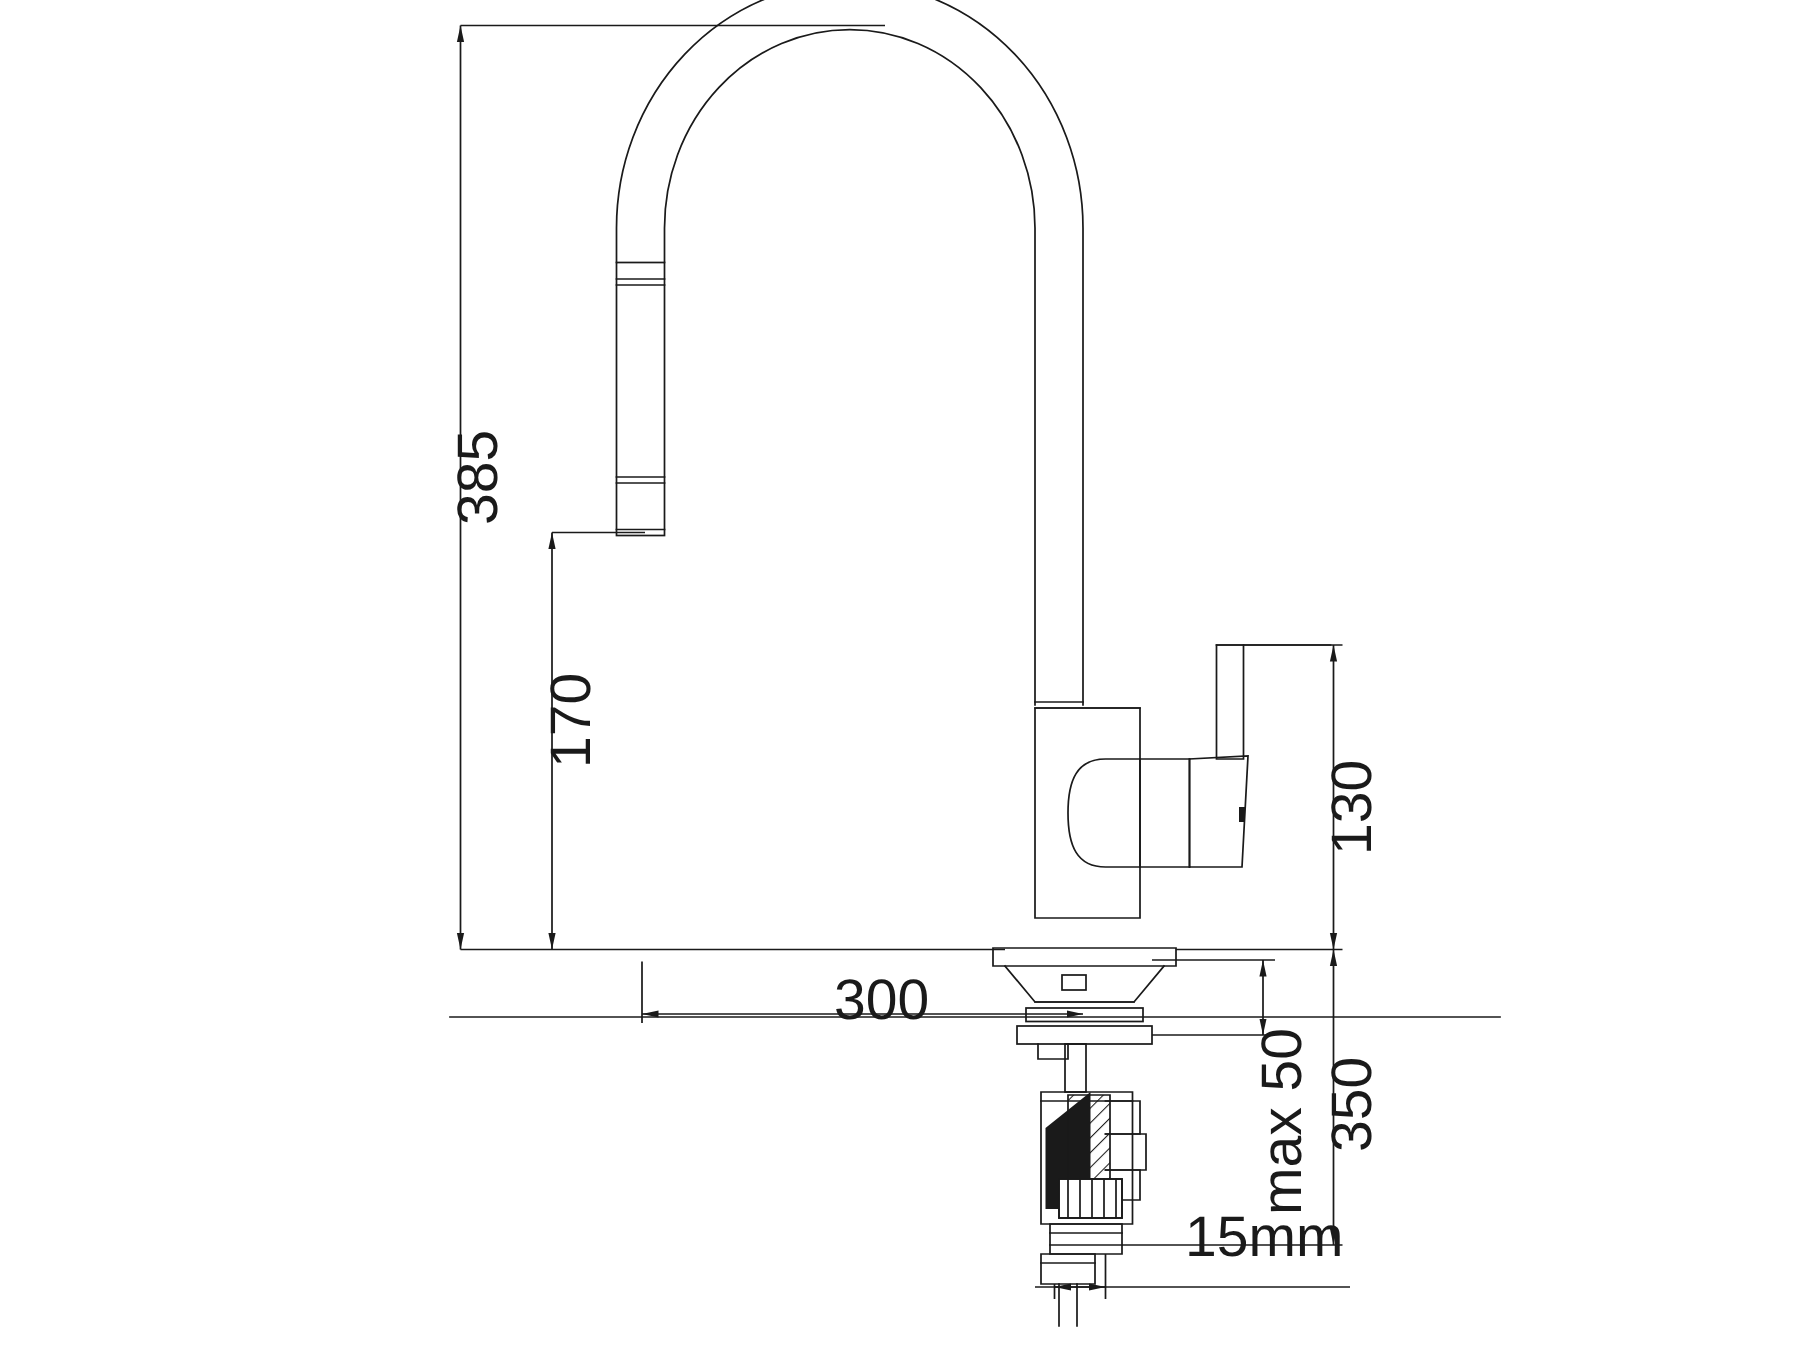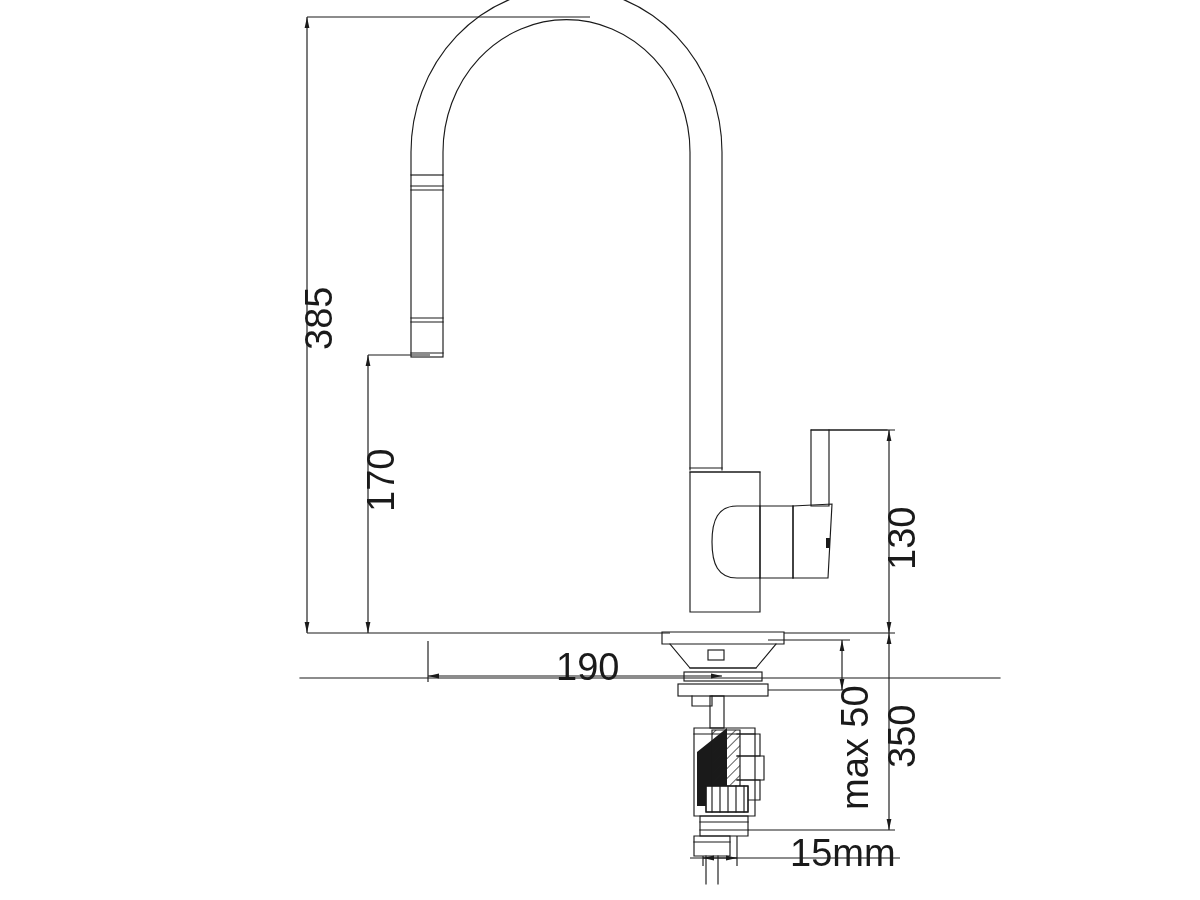--- a/index.html
+++ b/index.html
@@ -203,17 +203,17 @@
   <div class="dimtext rot90" style="left:300px; top:350px; font-size:38px;">385</div>
 
   <div class="dimtext rot90" style="left:362px; top:512px; font-size:38px;">170</div>
 
   <div class="dimtext rot90" style="left:883px; top:570px; font-size:38px;">130</div>
 
   <div class="dimtext rot90" style="left:883px; top:768px; font-size:38px;">350</div>
 
   <div class="dimtext rot90" style="left:836px; top:810px; font-size:38px;">max 50</div>
 
-  <div class="dimtext" style="left:556px; top:648px; font-size:38px;">190</div>
-
-  <div class="dimtext" style="left:790px; top:834px; font-size:38px;">15mm</div>
+  <div class="dimtext" style="left:556px; top:648px; font-size:38px;">300</div>
+
+  <div class="dimtext" style="left:790px; top:806px; font-size:38px;">15mm</div>
 
 </div>
 
 </body></html>

